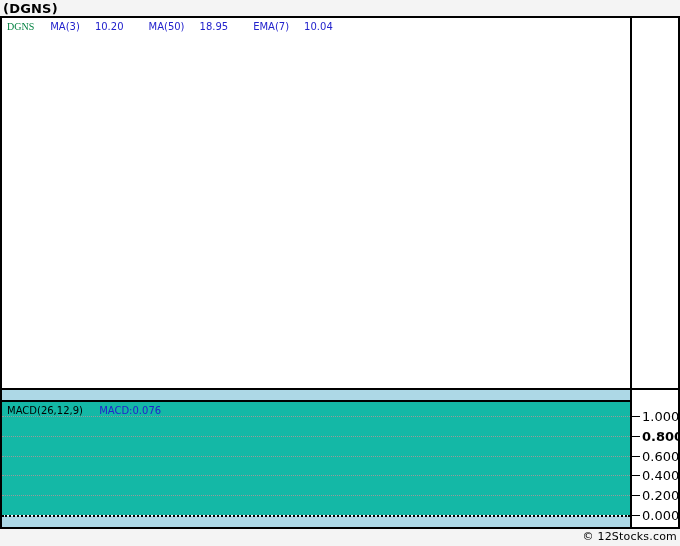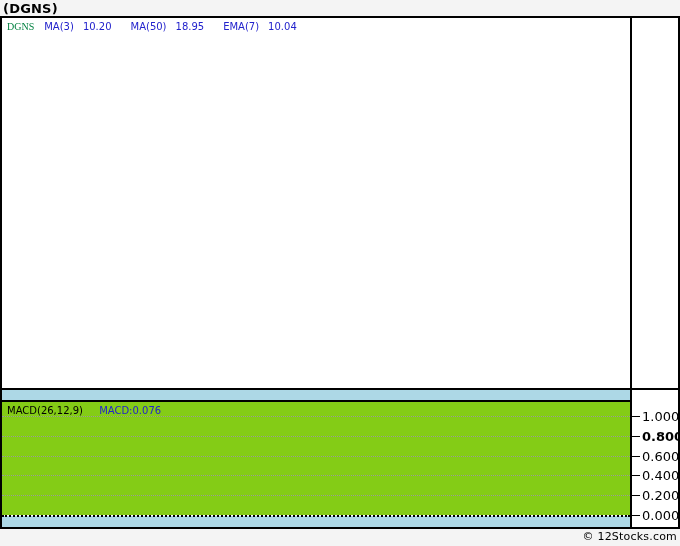--- a/index.html
+++ b/index.html
@@ -35,36 +35,36 @@
     position: absolute; left: 0; top: 0;
     width: 628px; height: 370px; background: #fff;
   }
   .legend {
     position: absolute; left: 5px; top: 3px;
     font-size: 10px; white-space: nowrap;
   }
   .legend span { margin-right: 9px; }
   .legend .val { margin-right: 19px; }
   .legend .ticker { color: #008040; margin-right: 10px; font-family: Liberation Serif, serif; }
-  .legend .ind, .legend .val { color: #2222cc; }
+  .legend .ind, .legend .val { color: #2222cc; margin-left: 6px; }
 
   .hline-sep {
     position: absolute; left: 0; top: 370px;
     width: 676px; height: 2px; background: #000;
   }
   .band {
     position: absolute; left: 0; width: 628px;
     background: #ADD8E6;
   }
   .band1 { top: 372px; height: 10px; border-bottom: 2px solid #000; box-sizing: content-box; }
   .band2 { top: 498px; height: 11px; }
 
   .macd-panel {
     position: absolute; left: 0; top: 384px;
-    width: 628px; height: 113px; background: #84cc16;
+    width: 628px; height: 113px; background: #14b8a6;
   }
   .macd-legend {
     position: absolute; left: 5px; top: 3px;
     font-size: 10px; white-space: nowrap;
   }
   .macd-name { color: #000; }
   .macd-value { color: #2222cc; margin-left: 13px; }
 
   .macd-gridline {
     position: absolute; left: 0; width: 628px; height: 0;

